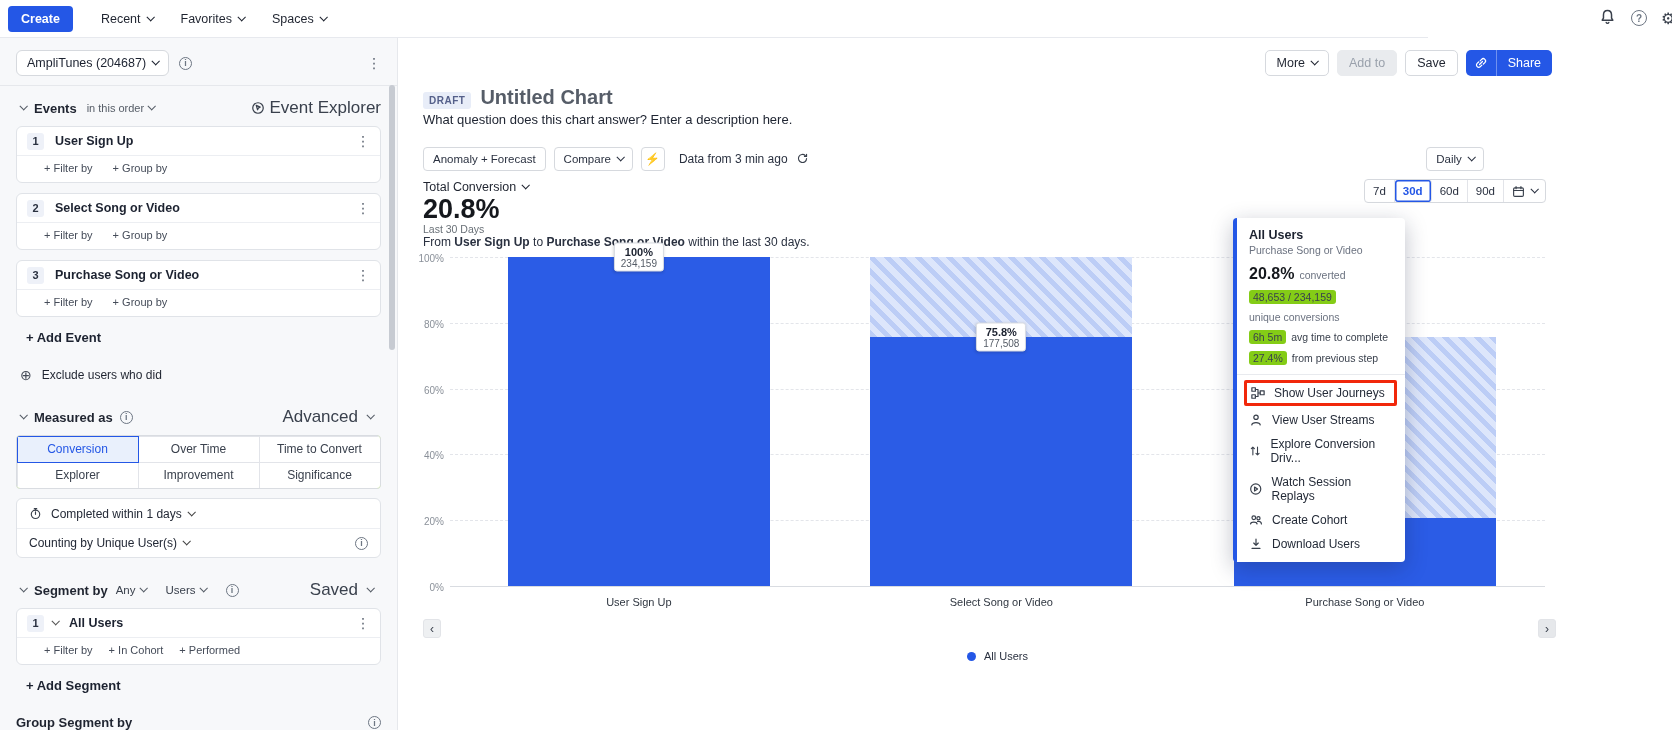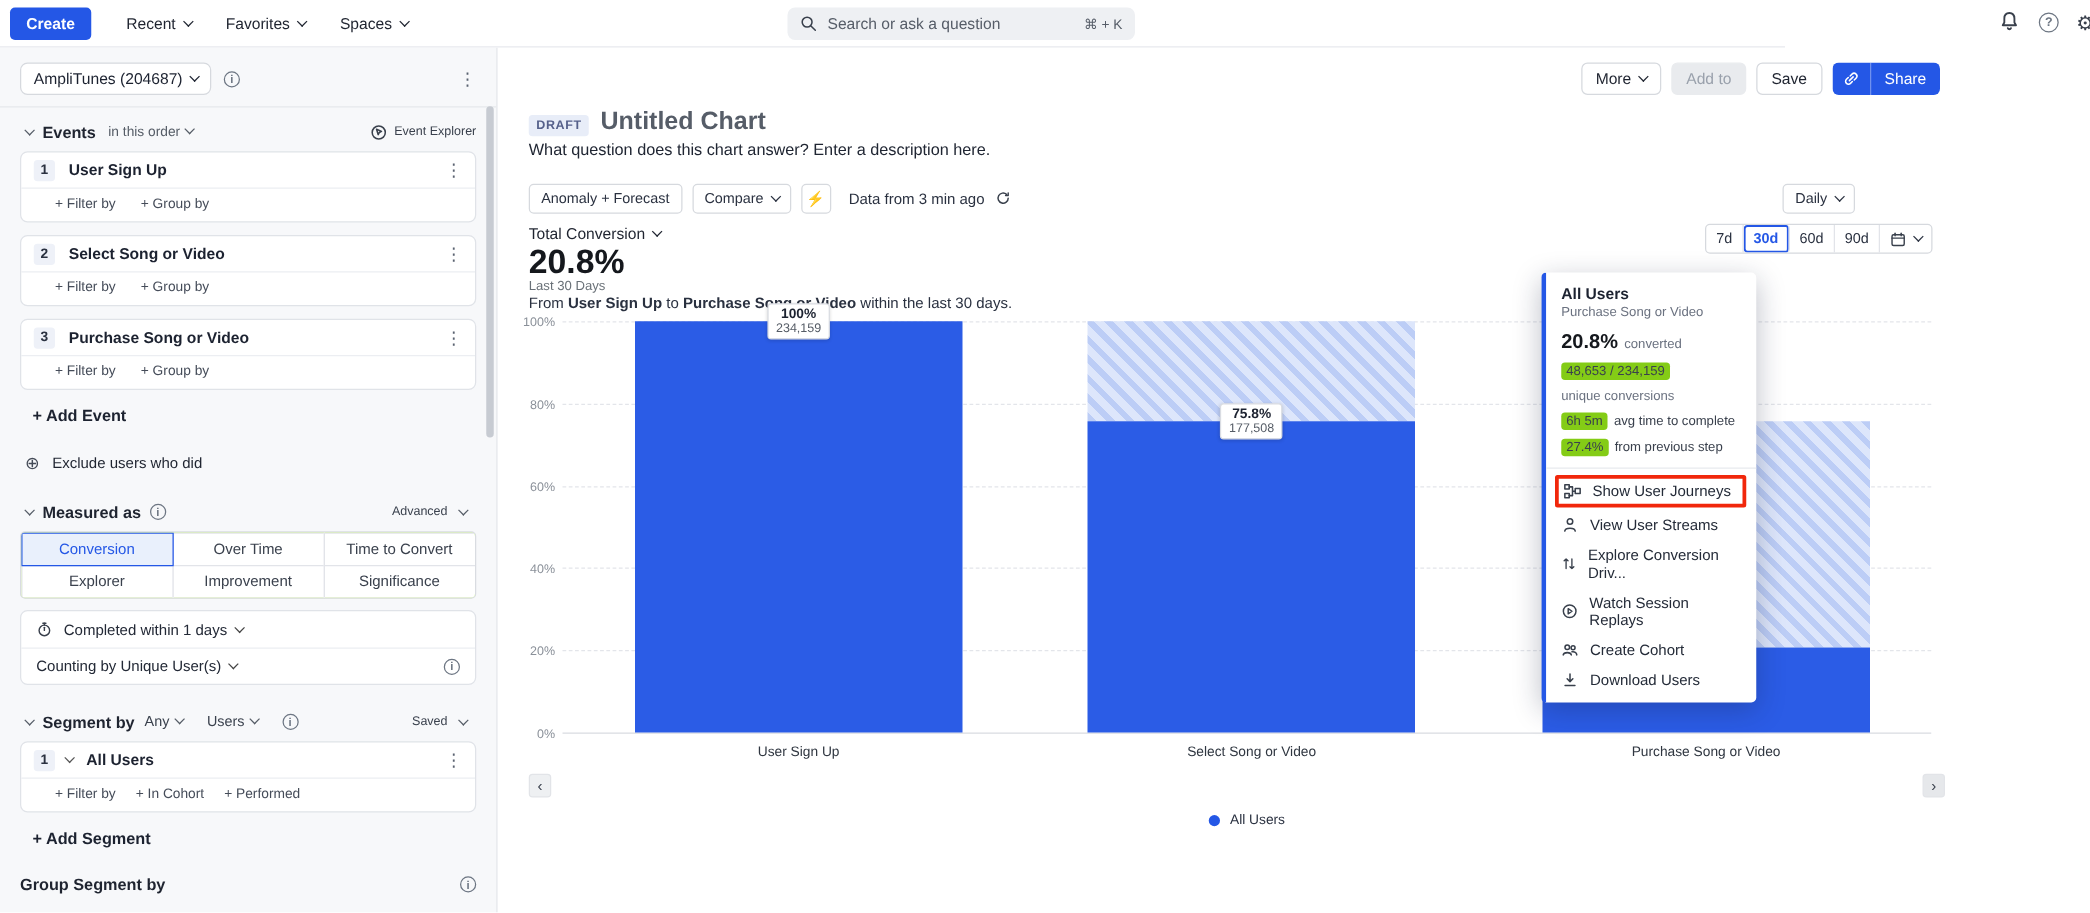--- a/index.html
+++ b/index.html
@@ -34,21 +34,21 @@
   .proj-row { display:flex; align-items:center; margin:12px 16px 0; }
   .proj-btn { background:#fff; border:1px solid #d6d9de; border-radius:6px; height:26px; padding:0 10px;
               display:flex; align-items:center; font-size:12.5px; color:#1c2230; cursor:pointer; }
   .proj-row .icirc { margin-left:10px; }
   .proj-row .kebab { margin-left:auto; }
   .sb-divider { border-top:1px solid #e6e8ec; margin-top:9px; }
   .sec-head { display:flex; align-items:center; margin:12px 16px 8px; }
   .sec-head .chev { margin:0 8px 2px 4px; color:#555c66; }
   .sec-title { font-weight:700; font-size:13px; }
   .sec-sub { margin-left:10px; font-size:11px; color:#555c66; cursor:pointer; }
-  .sec-right { margin-left:auto; font-size:10px; color:#3a414d; display:flex; align-items:center; gap:5px; cursor:pointer; }
+  .sec-right { margin-left:auto; font-size:17px; color:#3a414d; display:flex; align-items:center; gap:5px; cursor:pointer; }
   .card { background:#fff; border:1px solid #e0e3e8; border-radius:6px; margin:0 16px 10px; }
   .card-head { display:flex; align-items:center; padding:6px 10px; height:28px; }
   .numchip { width:17px; height:17px; background:#eef1f8; border-radius:3px; font-size:11px; font-weight:700;
              display:flex; align-items:center; justify-content:center; color:#2a3140; }
   .ev-name { margin-left:11px; font-size:12.5px; font-weight:700; color:#1c2230; }
   .card-head .kebab { margin-left:auto; }
   .card-filters { border-top:1px solid #eceef2; padding:6px 10px 8px 27px; display:flex; gap:20px; }
   .flink { font-size:11px; color:#454c59; cursor:pointer; }
   .add-link { margin:13px 16px 0 26px; font-size:13px; font-weight:600; color:#1c2230; cursor:pointer; }
   .exclude-row { margin:22px 16px 0 20px; display:flex; align-items:center; gap:10px; font-size:12px; cursor:pointer; }
@@ -144,28 +144,20 @@
   .red-frame .pp-item { padding:3px 4px; }
 </style>
 </head>
 <body>
 
 <div class="topnav">
   <button class="btn-create">Create</button>
   <span class="nav-item"><span>Recent</span><span class="chev"></span></span>
   <span class="nav-item"><span>Favorites</span><span class="chev"></span></span>
   <span class="nav-item"><span>Spaces</span><span class="chev"></span></span>
-  <div class="searchbar">
-    <svg class="ic" width="14" height="14" viewBox="0 0 16 16">
-        <circle cx="6.5" cy="6.5" r="4.5"></circle>
-        <line x1="10" y1="10" x2="14" y2="14"></line>
-      </svg>
-    <span class="ph">Search or ask a question</span>
-    <span class="kbd">⌘ + K</span>
-  </div>
   <span class="nav-right-ic" style="left:1599px;">
     <svg class="ic" width="17" height="18" viewBox="0 0 16 16">
         <path d="M8 1.8c-2.4 0-3.8 1.8-3.8 4.2v3L3 11h10l-1.2-2V6c0-2.4-1.4-4.2-3.8-4.2z"></path>
         <path d="M6.8 13.2a1.3 1.3 0 0 0 2.4 0"></path>
       </svg>
   </span>
   <span class="nav-right-ic icirc" style="left:1631px; top:10px; width:16px; height:16px; font-size:10px;">?</span>
   <span class="nav-right-ic" style="left:1661px; top:9px; font-size:16px; color:#39404c;">⚙</span>
 </div>
 

